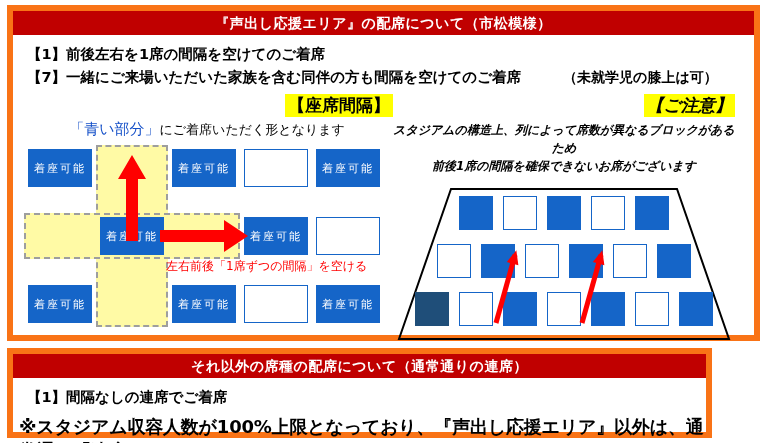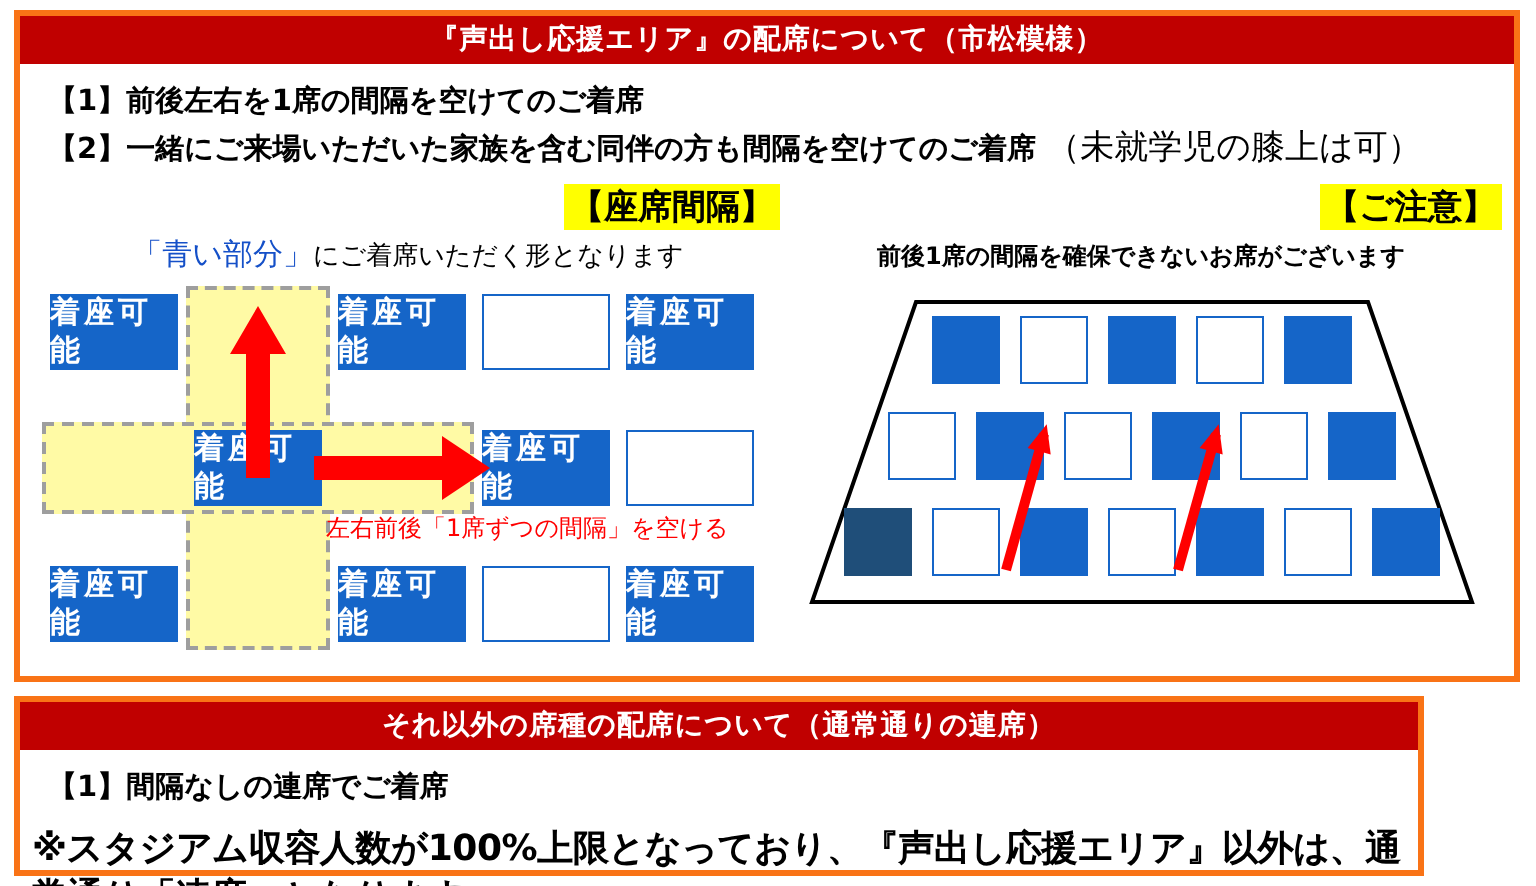--- a/index.html
+++ b/index.html
@@ -8,42 +8,42 @@
     --deep-blue:#1F4E79;
     --highlight-yellow:#FFFF00;
     --pale-yellow:#FFFAA5;
     --arrow-red:#FF0000;
     --accent-blue:#1550C8;
   }
   *{margin:0;padding:0;box-sizing:border-box;}
   html,body{background:#fff;}
   body{width:768px;height:443px;font-family:"DejaVu Sans","Liberation Sans",sans-serif;color:#000;}
   .page{position:relative;width:768px;height:443px;background:#fff;overflow:hidden;}
-  .panel{position:absolute;border:3px solid #f97316;background:#fff;}
+  .panel{position:absolute;border:6px solid #f97316;background:#fff;}
   .panel-top{left:7px;top:5px;width:753px;height:336px;}
   .panel-bottom{left:7px;top:348px;width:705px;height:90px;}
   .panel-header{background:var(--header-red);color:#fff;font-weight:bold;font-size:14px;text-align:center;height:24px;line-height:24px;letter-spacing:.5px;}
   .rules{padding:8px 0 0 14px;}
   .rule{font-size:14.5px;font-weight:bold;line-height:23px;}
-  .rule-note{font-size:17px;font-weight:normal;}
+  .rule-note{font-size:14px;font-weight:bold;margin-left:37px;}
   .cols{display:flex;margin-top:5px;}
   .col-left{width:380px;padding-left:8px;position:relative;}
-  .col-right{flex:1;padding-right:6px;}
+  .col-right{flex:1;padding-right:19px;font-style:italic;}
   .sec-title{text-align:right;font-size:17px;font-weight:bold;}
   .hl{background:var(--highlight-yellow);padding:0 3px;display:inline-block;}
   .sub{text-align:center;font-size:13px;font-weight:normal;margin-top:3px;}
   .sub .blue{color:var(--accent-blue);font-size:15px;}
   
   .seat-diagram{position:relative;width:352px;height:174px;margin:10px 0 0 7px;}
   .band{position:absolute;background:var(--pale-yellow);border:2px dashed #9e9e9e;z-index:0;}
   .band-v{left:68px;top:-4px;width:72px;height:182px;}
   .band-h{left:-4px;top:64px;width:216px;height:46px;}
   .seat-grid{position:absolute;inset:0;display:grid;grid-template-columns:repeat(5,64px);grid-template-rows:repeat(3,38px);column-gap:8px;row-gap:30px;z-index:1;}
   .seat{display:flex;align-items:center;justify-content:center;}
-  .seat-blue{background:var(--seat-blue);color:#fff;font-size:15px;font-weight:bold;letter-spacing:2px;}
+  .seat-blue{background:var(--seat-blue);color:#fff;font-size:11px;font-weight:normal;letter-spacing:2px;}
   .seat-white{background:#fff;border:1px solid var(--seat-blue);}
   .seat-yellow{background:transparent;}
   .grid-arrows{position:absolute;inset:0;width:352px;height:174px;pointer-events:none;z-index:2;}
   .gap-note{position:absolute;left:138px;top:109px;font-size:12px;font-weight:normal;color:var(--arrow-red);white-space:nowrap;z-index:3;}
   
   .notice-lines{text-align:center;font-size:12px;font-weight:bold;margin-top:4px;line-height:1.5;}
   .trap-diagram{position:relative;width:340px;height:162px;margin:8px auto 0;}
   .trap-svg{position:absolute;inset:0;width:340px;height:162px;}
   .trap-rows{position:absolute;inset:0;padding-top:13px;display:flex;flex-direction:column;gap:14px;align-items:center;z-index:1;}
   .trap-row{display:flex;gap:10px;justify-content:center;}
@@ -61,21 +61,21 @@
 <div class="page">
 
   <section class="panel panel-top">
     <header class="panel-header">
       <span>『声出し応援エリア』の配席について（市松模様）</span>
     </header>
 
     <div class="rules">
       <div class="rule">【1】前後左右を1席の間隔を空けてのご着席</div>
       <div class="rule">
-        <span>【2】一緒にご来場いただいた家族を含む同伴の方も間隔を空けてのご着席</span>
+        <span>【7】一緒にご来場いただいた家族を含む同伴の方も間隔を空けてのご着席</span>
         <span class="rule-note">（未就学児の膝上は可）</span>
       </div>
     </div>
 
     <div class="cols">
 
       <div class="col-left">
         <div class="sec-title">
           <span class="hl">【座席間隔】</span>
         </div>
@@ -109,20 +109,21 @@
           </svg>
           <div class="gap-note">左右前後「1席ずつの間隔」を空ける</div>
         </div>
       </div>
 
       <div class="col-right">
         <div class="sec-title">
           <span class="hl">【ご注意】</span>
         </div>
         <div class="notice-lines">
+          <div>スタジアムの構造上、列によって席数が異なるブロックがあるため</div>
           <div>前後1席の間隔を確保できないお席がございます</div>
         </div>
 
         <div class="trap-diagram">
           <svg class="trap-svg" viewBox="0 0 340 162">
             <path d="M57,6 L283,6 L335,156 L5,156 Z" fill="none" stroke="#000" stroke-width="2"></path>
           </svg>
           <div class="trap-rows">
               <div class="trap-row">
                 <div class="tseat tseat-blue"></div>

